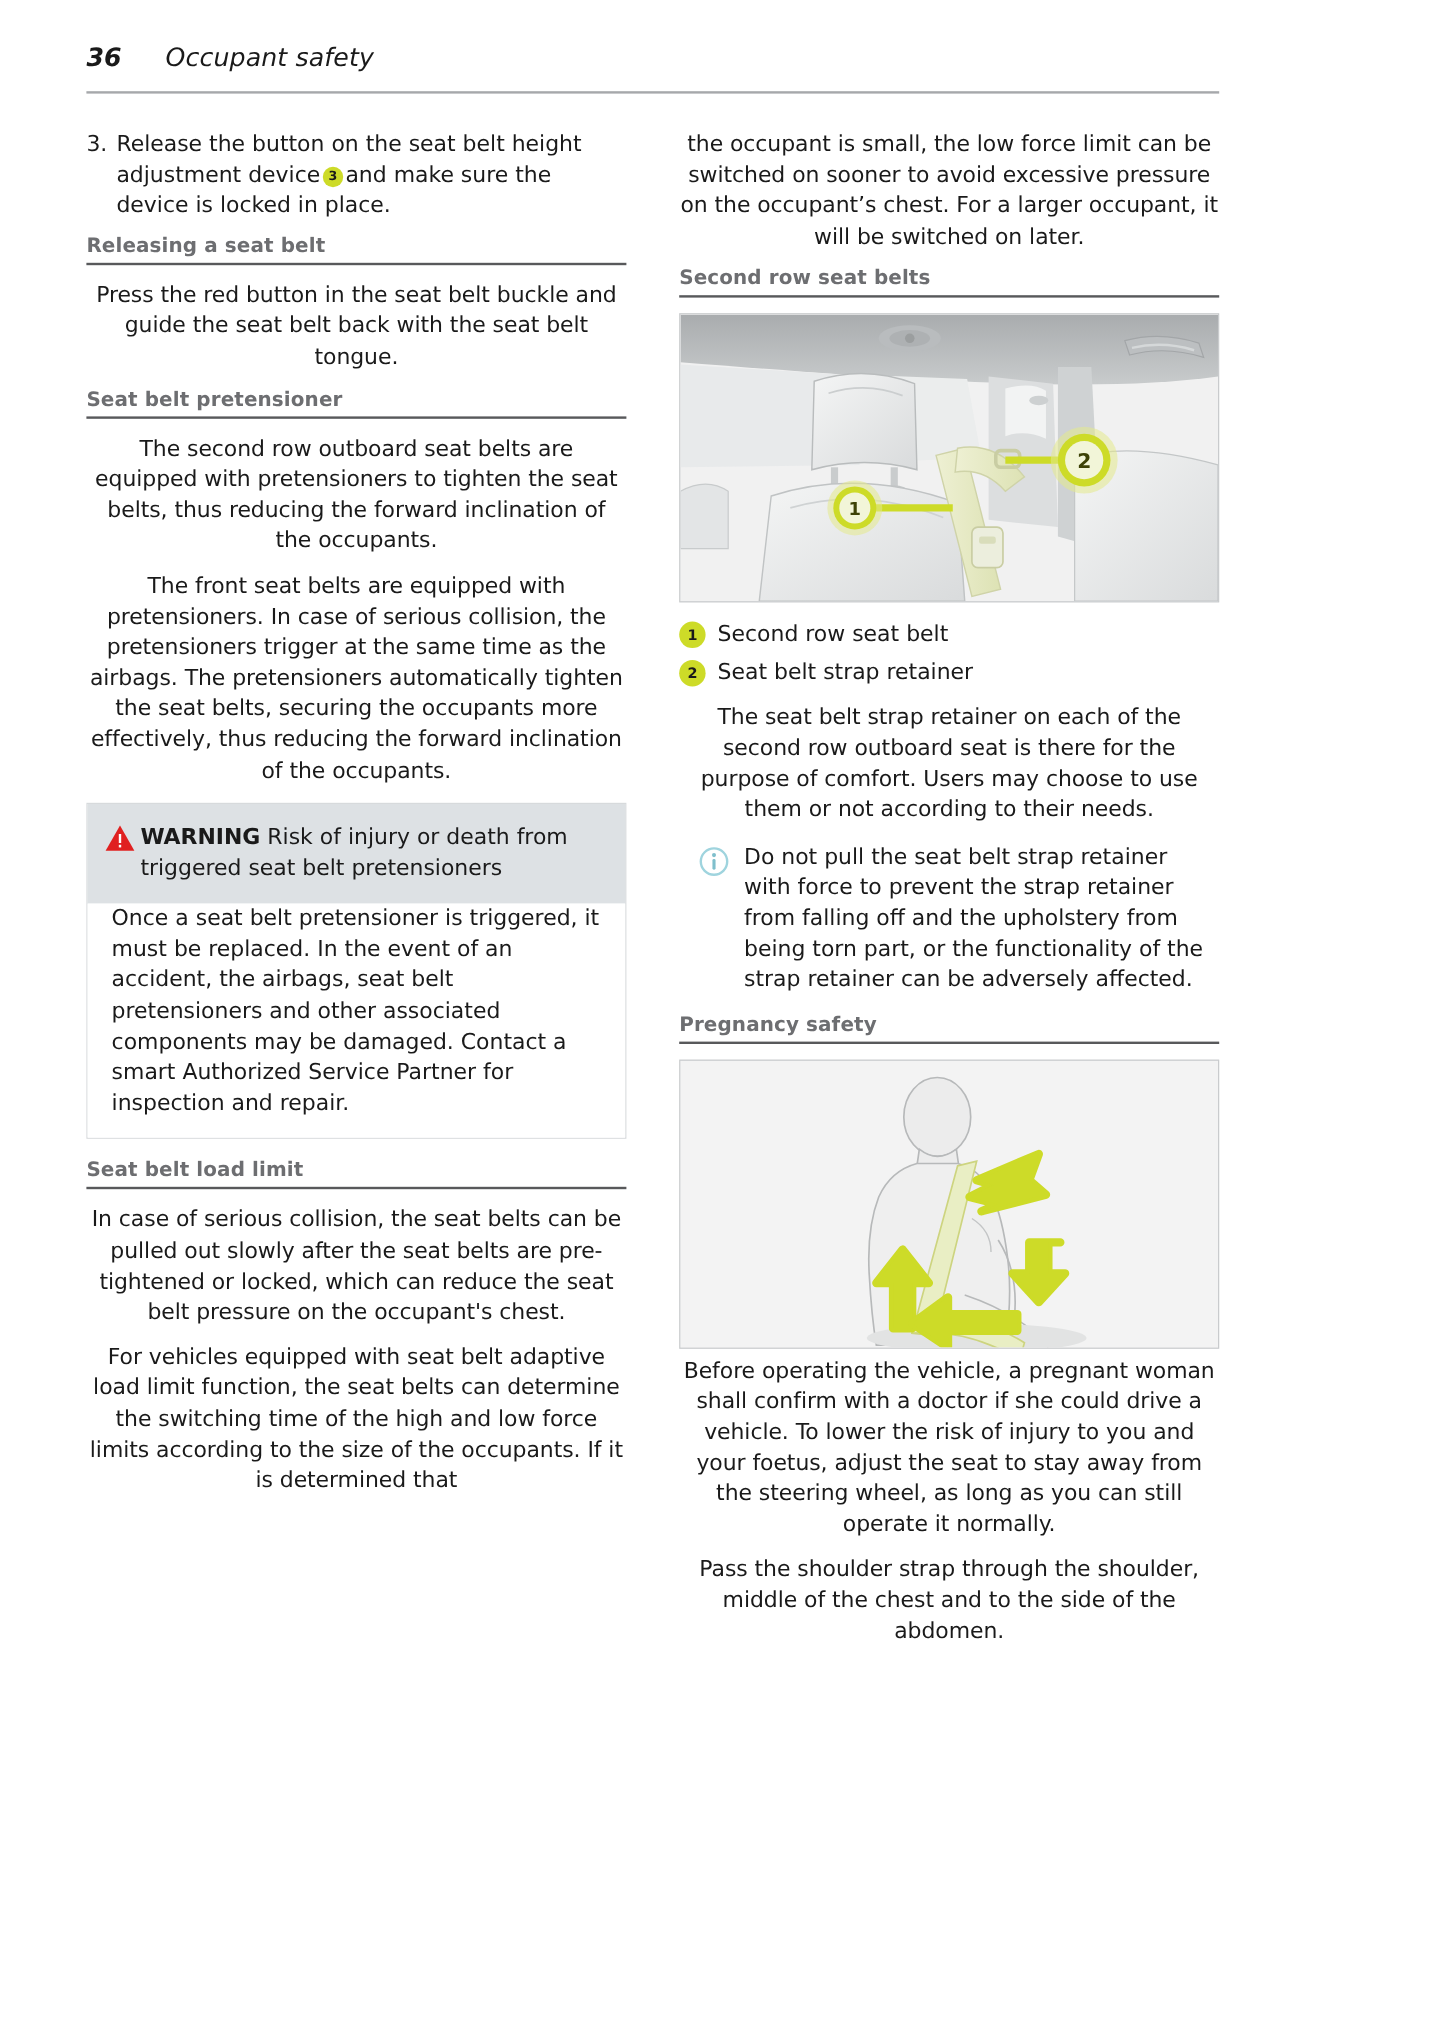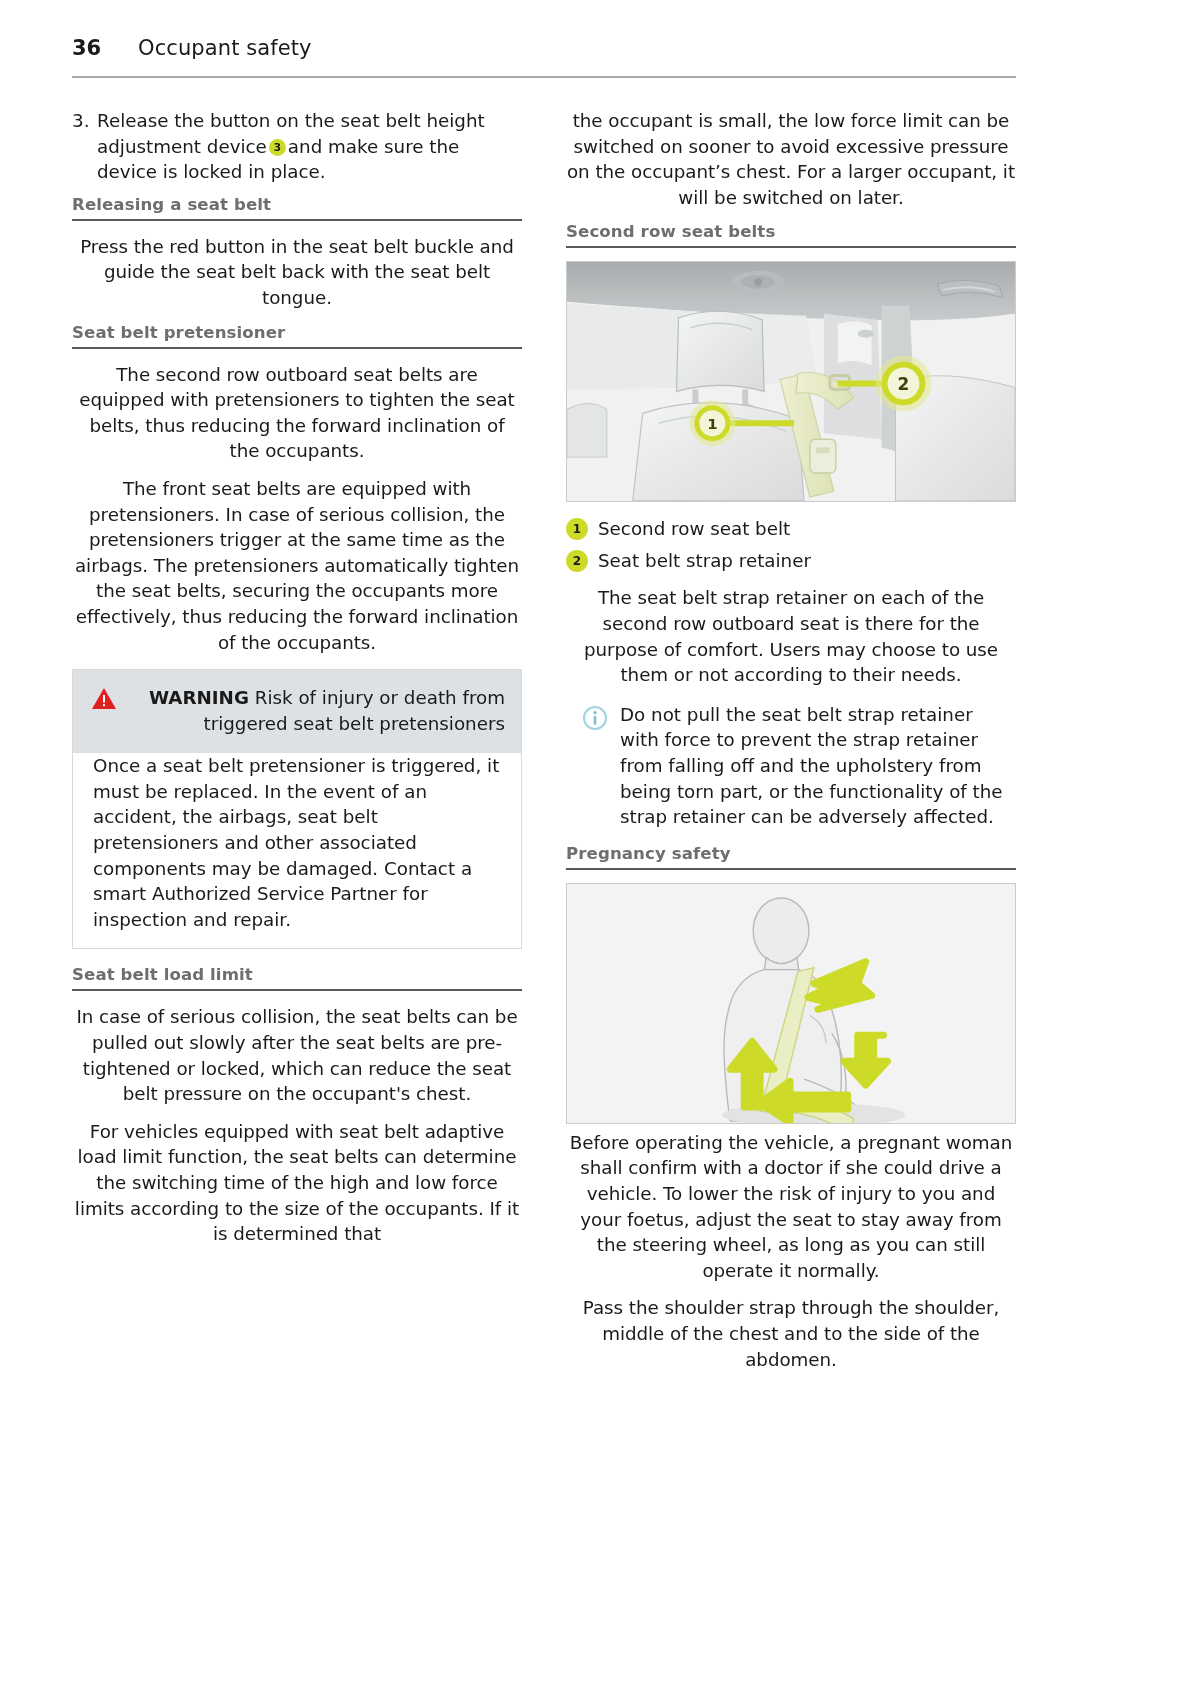--- a/index.html
+++ b/index.html
@@ -17,20 +17,21 @@
   }
 
   
   .page-header {
     position: absolute;
     left: 72px;
     top: 36px;
     width: 944px;
     display: flex;
     align-items: baseline;
+    font-style: italic;
   }
   .page-number {
     font-size: 21px;
     font-weight: bold;
     color: #1a1a1a;
     width: 66px;
   }
   .chapter-title {
     font-size: 21px;
     font-weight: normal;
@@ -117,21 +118,20 @@
   
   .warning-box {
     border: 1px solid #d7dadc;
     margin: 14px 0 16px 0;
     background: #ffffff;
   }
   .warning-head {
     background: #dde1e4;
     display: flex;
     padding: 15px 16px 17px 14px;
-    text-align: right;
   }
   .warn-icon {
     flex: 0 0 30px;
     padding-top: 2px;
   }
   .warn-text {
     font-size: 18.3px;
     line-height: 25.6px;
     color: #1a1a1a;
   }

